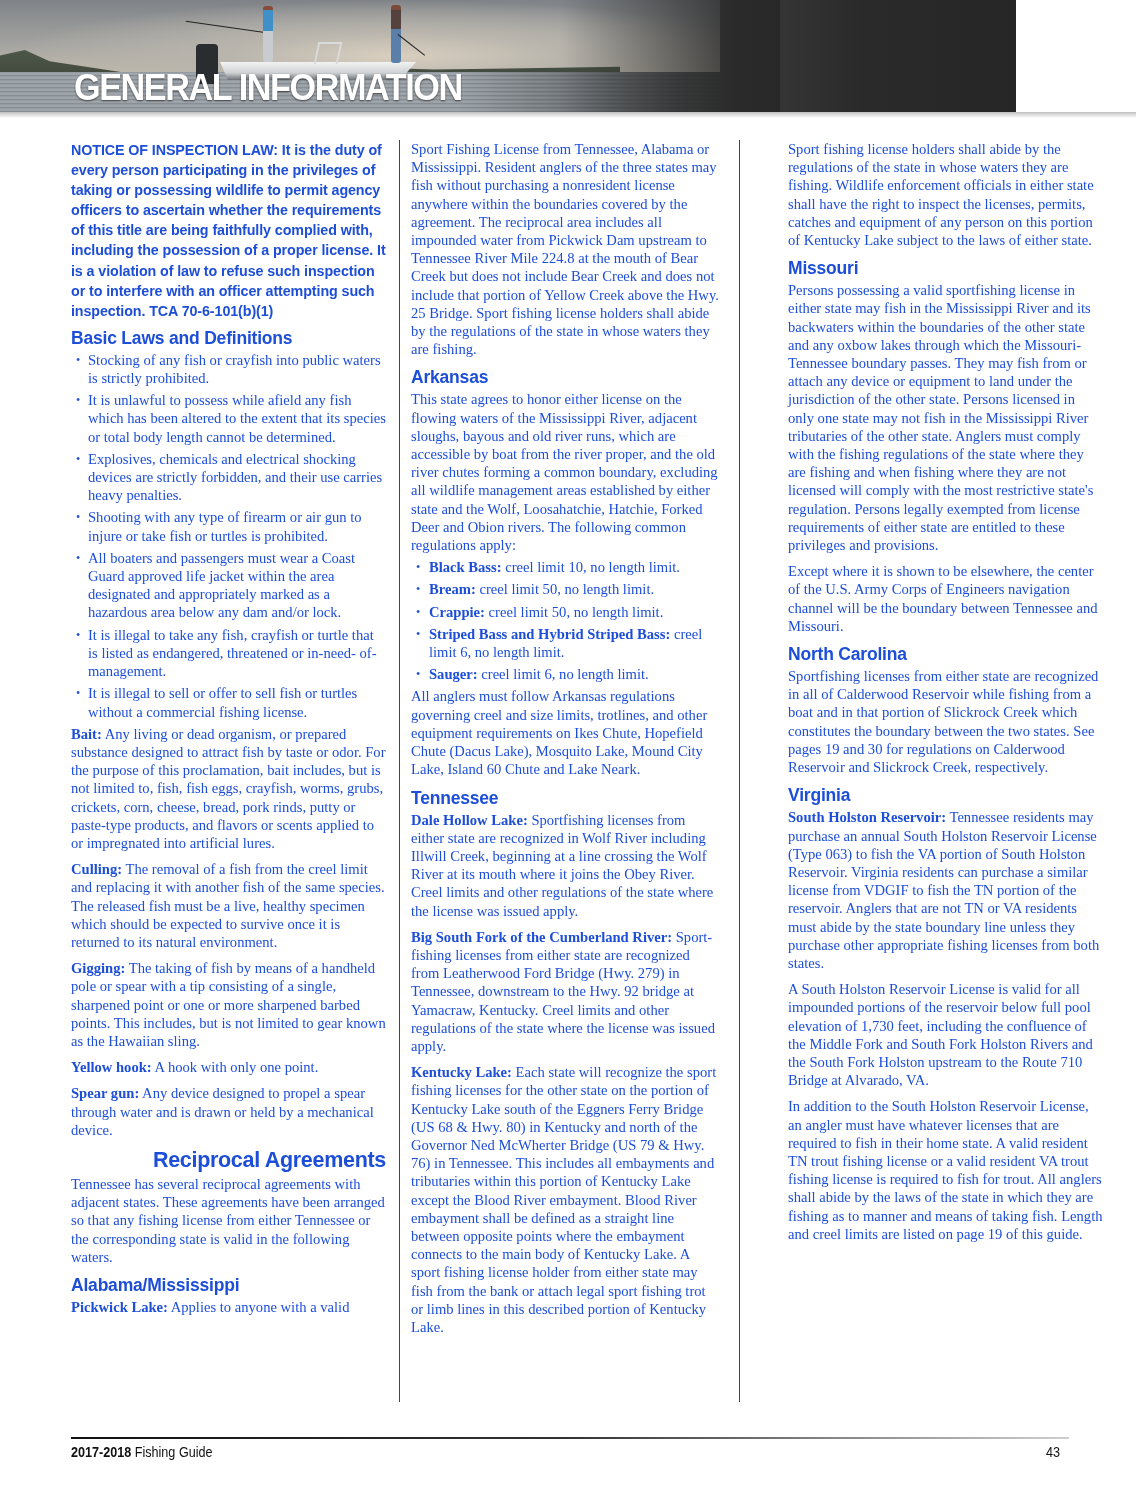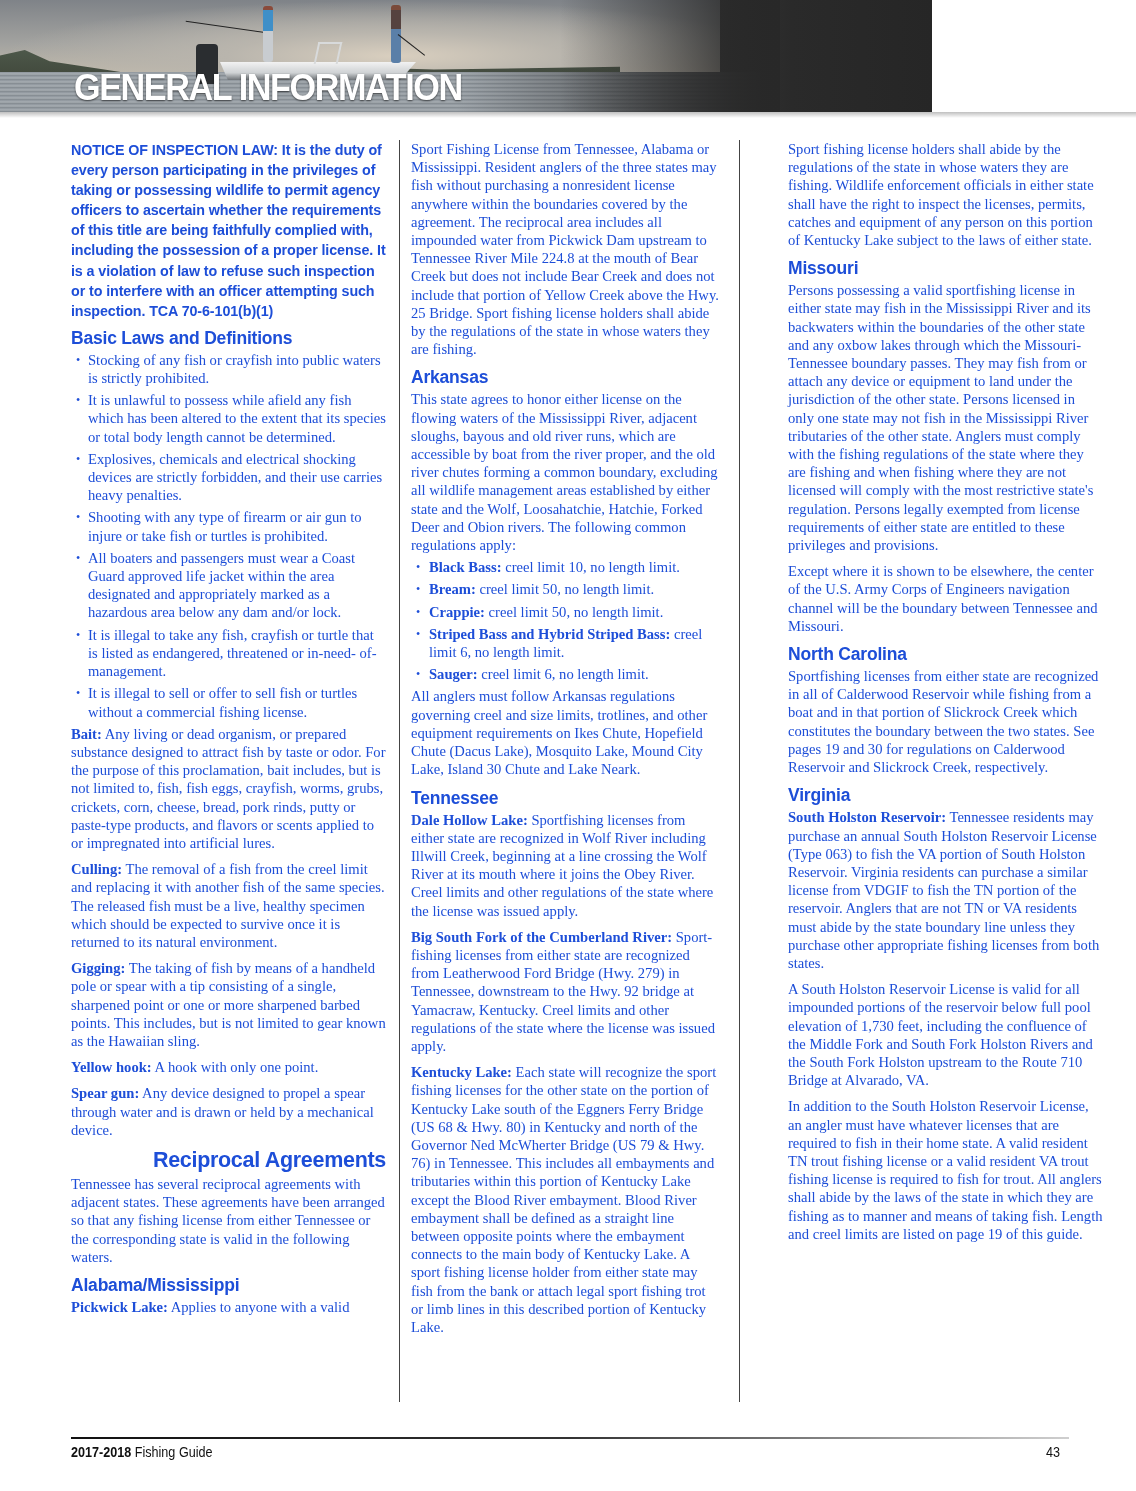--- a/index.html
+++ b/index.html
@@ -1,19 +1,19 @@
 <!DOCTYPE html>
 <html><head>
 <meta charset="utf-8">
 <style>
   html, body { margin: 0; padding: 0; background: #ffffff; }
   body { width: 1136px; height: 1491px; position: relative; overflow: hidden; color: #1a1a1a; }
 
   
-  .banner { position: absolute; left: 0; top: 0; width: 932px; height: 112px; overflow: hidden;
+  .banner { position: absolute; left: 0; top: 0; width: 1016px; height: 112px; overflow: hidden;
     background: linear-gradient(90deg, #8a8f94 0%, #a7a9a8 18%, #b8b3a8 35%, #9b9a96 52%, #6d6d6c 62%, #3b3b3b 72%, #2a2a2a 85%, #262626 100%); }
   .banner .sky { position: absolute; left: 0; top: 0; width: 720px; height: 80px;
     background: radial-gradient(ellipse at 55% 70%, #d9cfbf 0%, #b9b5ad 30%, rgba(140,140,140,0) 70%),
                 linear-gradient(180deg, #7f8388 0%, #a3a3a0 55%, #c8bfae 100%); }
   .banner .fade { position: absolute; left: 560px; top: 0; width: 220px; height: 112px;
     background: linear-gradient(90deg, rgba(40,40,40,0) 0%, rgba(40,40,40,0.85) 80%, #282828 100%); }
   .banner .hills { position: absolute; left: 0; top: 50px; width: 620px; height: 28px;
     background: linear-gradient(180deg, #3c4a3a 0%, #2a3328 100%);
     clip-path: polygon(0 20%, 4% 0, 8% 40%, 20% 80%, 45% 85%, 55% 60%, 70% 70%, 100% 60%, 100% 100%, 0 100%); opacity: .85; }
   .banner .water { position: absolute; left: 0; top: 72px; width: 760px; height: 40px;
@@ -119,21 +119,21 @@
   <p>Sport Fishing License from Tennessee, Alabama or Mississippi. Resident anglers of the three states may fish without purchasing a nonresident license anywhere within the boundaries covered by the agreement. The reciprocal area includes all impounded water from Pickwick Dam upstream to Tennessee River Mile 224.8 at the mouth of Bear Creek but does not include Bear Creek and does not include that portion of Yellow Creek above the Hwy. 25 Bridge. Sport fishing license holders shall abide by the regulations of the state in whose waters they are fishing.</p>
   <h2 class="sub">Arkansas</h2>
   <p style="margin-bottom:4px">This state agrees to honor either license on the flowing waters of the Mississippi River, adjacent sloughs, bayous and old river runs, which are accessible by boat from the river proper, and the old river chutes forming a common boundary, excluding all wildlife management areas established by either state and the Wolf, Loosahatchie, Hatchie, Forked Deer and Obion rivers. The following common regulations apply:</p>
   <ul class="bul ark">
     <li><b>Black Bass:</b><span> creel limit 10, no length limit.</span></li>
     <li><b>Bream:</b><span> creel limit 50, no length limit.</span></li>
     <li><b>Crappie:</b><span> creel limit 50, no length limit.</span></li>
     <li><b>Striped Bass and Hybrid Striped Bass:</b><span> creel limit 6, no length limit.</span></li>
     <li><b>Sauger:</b><span> creel limit 6, no length limit.</span></li>
   </ul>
-  <p>All anglers must follow Arkansas regulations governing creel and size limits, trotlines, and other equipment requirements on Ikes Chute, Hopefield Chute (Dacus Lake), Mosquito Lake, Mound City Lake, Island 30 Chute and Lake Neark.</p>
+  <p>All anglers must follow Arkansas regulations governing creel and size limits, trotlines, and other equipment requirements on Ikes Chute, Hopefield Chute (Dacus Lake), Mosquito Lake, Mound City Lake, Island 60 Chute and Lake Neark.</p>
   <h2 class="sub">Tennessee</h2>
   <p><b class="lead">Dale Hollow Lake:</b><span> Sportfishing licenses from either state are recognized in Wolf River including Illwill Creek, beginning at a line crossing the Wolf River at its mouth where it joins the Obey River. Creel limits and other regulations of the state where the license was issued apply.</span></p>
   <p><b class="lead">Big South Fork of the Cumberland River:</b><span> Sport-fishing licenses from either state are recognized from Leatherwood Ford Bridge (Hwy. 279) in Tennessee, downstream to the Hwy. 92 bridge at Yamacraw, Kentucky. Creel limits and other regulations of the state where the license was issued apply.</span></p>
   <p class="tight"><b class="lead">Kentucky Lake:</b><span> Each state will recognize the sport fishing licenses for the other state on the portion of Kentucky Lake south of the Eggners Ferry Bridge (US 68 &amp; Hwy. 80) in Kentucky and north of the Governor Ned McWherter Bridge (US 79 &amp; Hwy. 76) in Tennessee. This includes all embayments and tributaries within this portion of Kentucky Lake except the Blood River embayment. Blood River embayment shall be defined as a straight line between opposite points where the embayment connects to the main body of Kentucky Lake. A sport fishing license holder from either state may fish from the bank or attach legal sport fishing trot or limb lines in this described portion of Kentucky Lake.</span></p>
 </div>
 
 <div class="col col3 serif">
   <p>Sport fishing license holders shall abide by the regulations of the state in whose waters they are fishing. Wildlife enforcement officials in either state shall have the right to inspect the licenses, permits, catches and equipment of any person on this portion of Kentucky Lake subject to the laws of either state.</p>
   <h2 class="sub">Missouri</h2>
   <p>Persons possessing a valid sportfishing license in either state may fish in the Mississippi River and its backwaters within the boundaries of the other state and any oxbow lakes through which the Missouri-Tennessee boundary passes. They may fish from or attach any device or equipment to land under the jurisdiction of the other state. Persons licensed in only one state may not fish in the Mississippi River tributaries of the other state. Anglers must comply with the fishing regulations of the state where they are fishing and when fishing where they are not licensed will comply with the most restrictive state's regulation. Persons legally exempted from license requirements of either state are entitled to these privileges and provisions.</p>

